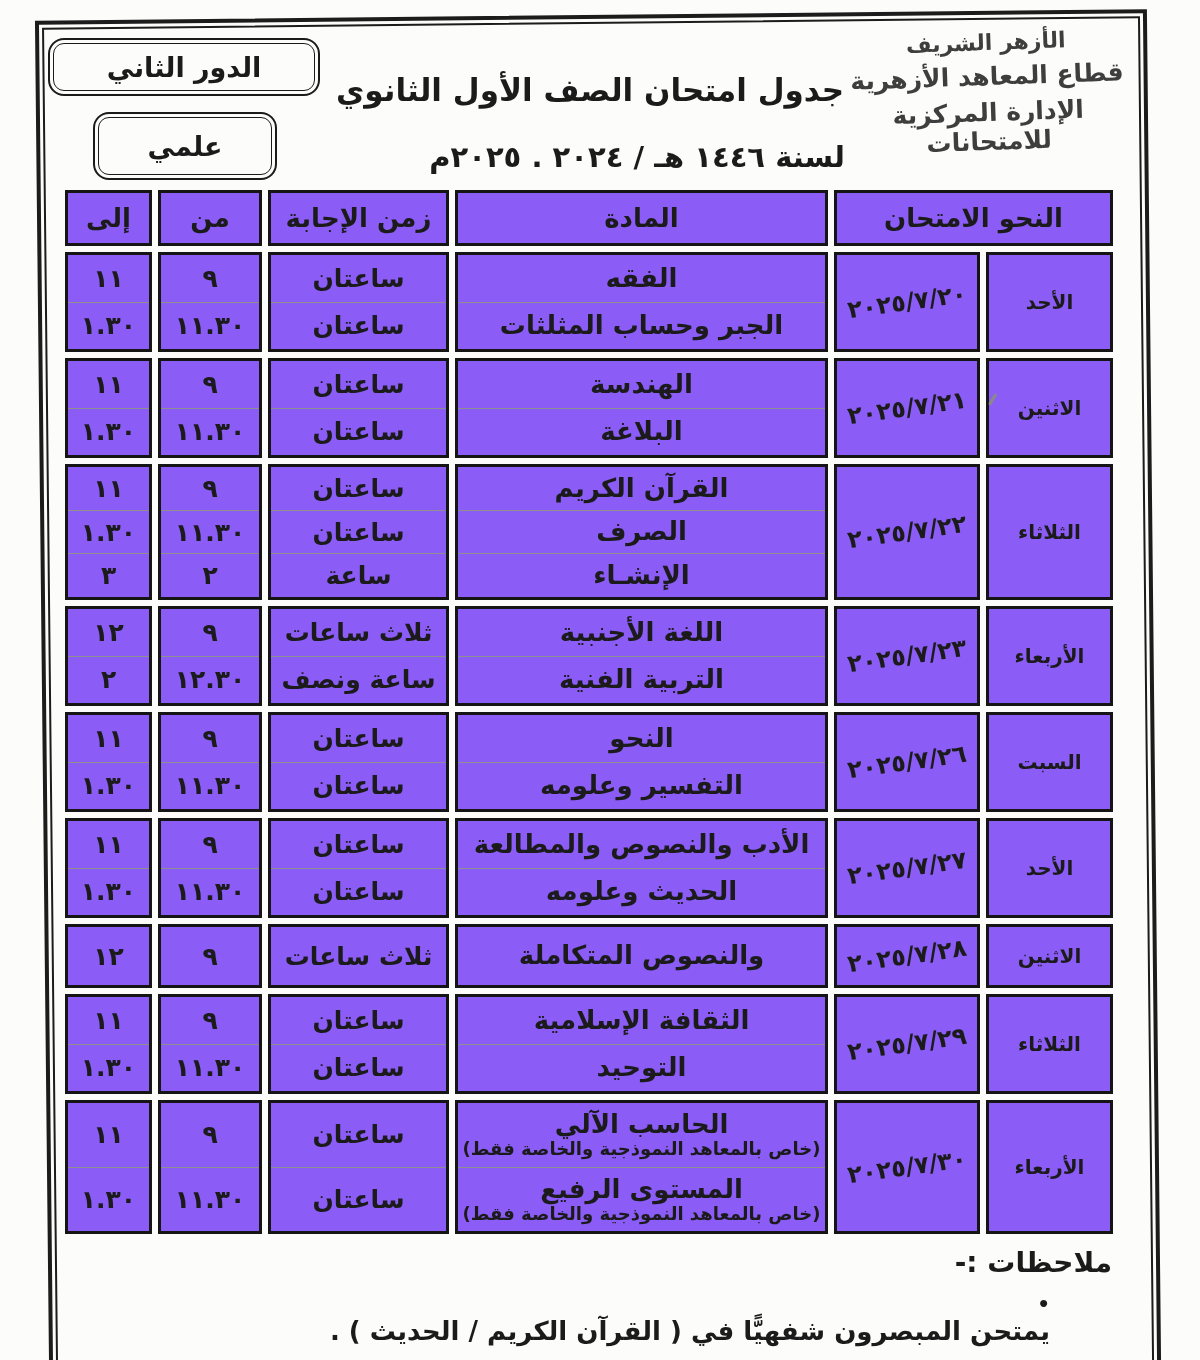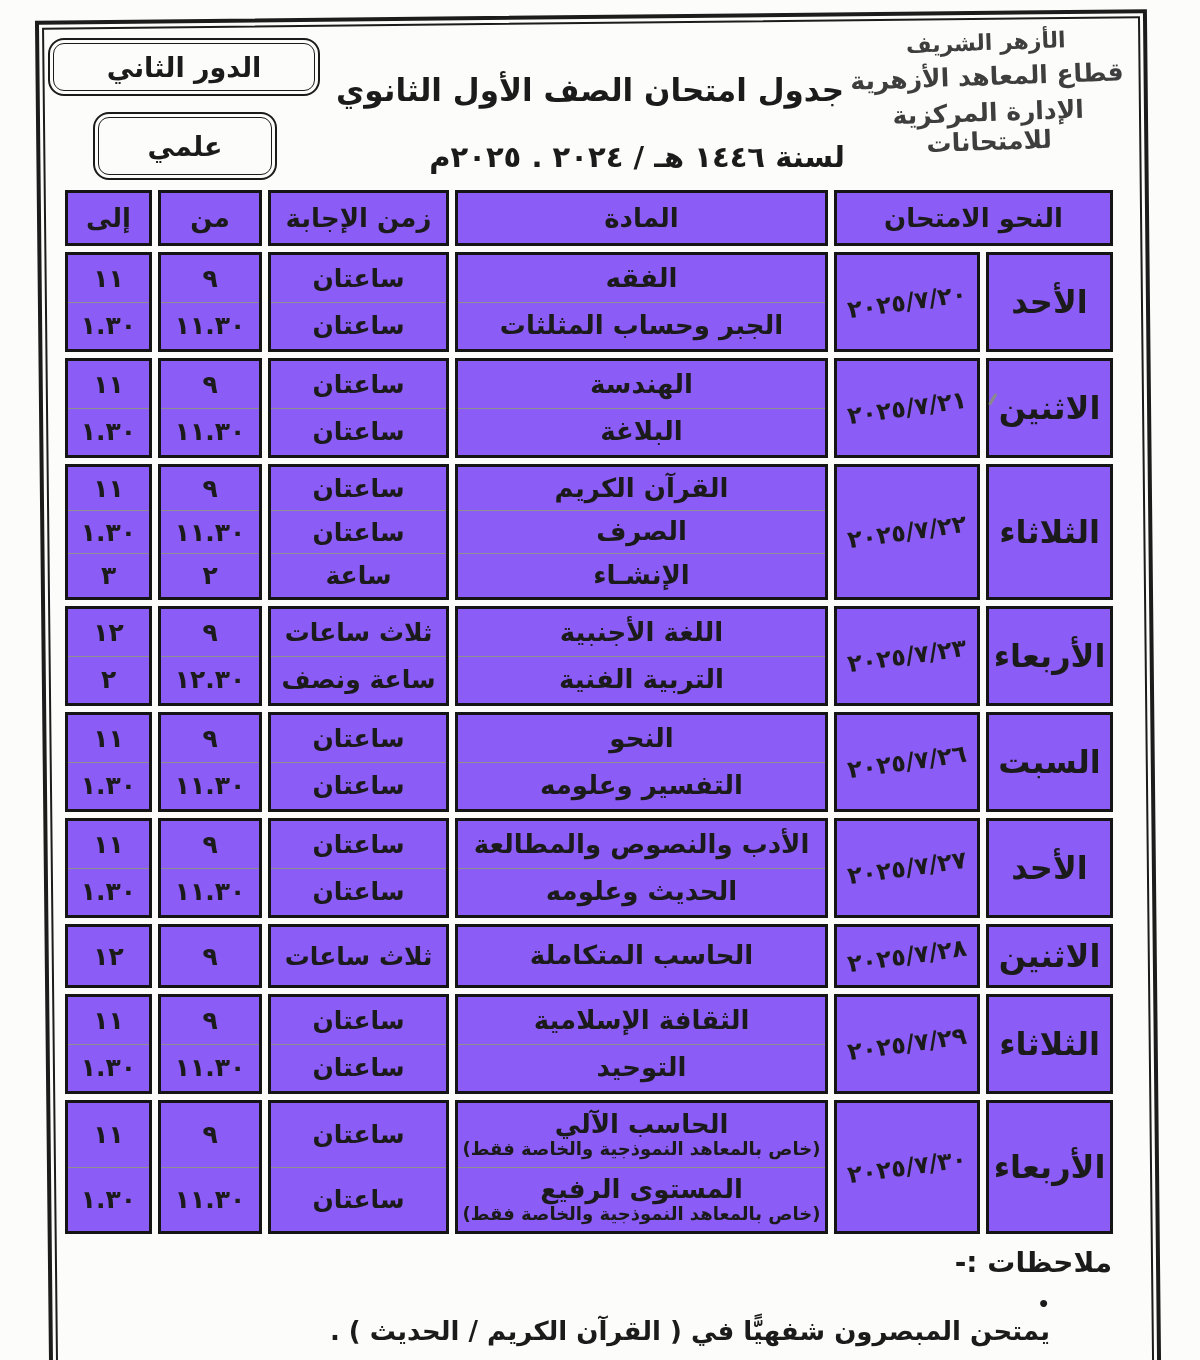--- a/index.html
+++ b/index.html
@@ -50,21 +50,21 @@
   .cell { background:#8b5cf6; border:3px solid #151515;
           display:flex; align-items:center; justify-content:center; text-align:center; }
   .head  { height:56px; font-size:26px; }
   .days-head { grid-column: span 2; }
   .stack { flex-direction:column; align-items:stretch; justify-content:stretch; }
   .sub   { flex:1; display:flex; flex-direction:column; align-items:center; justify-content:center; }
   .sub + .sub { border-top:1.5px solid #8f8f8f; }
   .subject-main { font-size:26px; line-height:1.12; }
   .subject-note { font-size:18px; line-height:1.05; margin-top:1px; }
   .time { font-size:25px; }
-  .daycell  { font-size:32px; }
+  .daycell  { font-size:20px; }
   .datecell span { display:inline-block; font-size:24px; transform:rotate(-8deg); }
 
   
   .notes-title { position:absolute; right:88px;  top:1246px; font-size:28px; direction:rtl; }
   .note-item   { position:absolute; right:150px; top:1292px; font-size:26px; direction:rtl; }
   .note-item .bullet { font-size:20px; vertical-align:2px; margin-left:14px; }
 
   
   .mark1 { position:absolute; left:986px; top:398px; width:13px; height:2.5px;
            background:#8a8a8a; transform:rotate(-58deg); border-radius:2px; }
@@ -247,21 +247,21 @@
       <div class="cell stack">
         <div class="sub time">١١</div>
         <div class="sub time">١.٣٠</div>
       </div>
       <div class="cell daycell" style="height: 64px;">الاثنين</div>
       <div class="cell datecell">
         <span>٢٠٢٥/٧/٢٨</span>
       </div>
       <div class="cell stack">
         <div class="sub">
-          <div class="subject-main">الحاسب المتكاملة</div>
+          <div class="subject-main">والنصوص المتكاملة</div>
         </div>
       </div>
       <div class="cell stack">
         <div class="sub time">ثلاث ساعات</div>
       </div>
       <div class="cell stack">
         <div class="sub time">٩</div>
       </div>
       <div class="cell stack">
         <div class="sub time">١٢</div>

